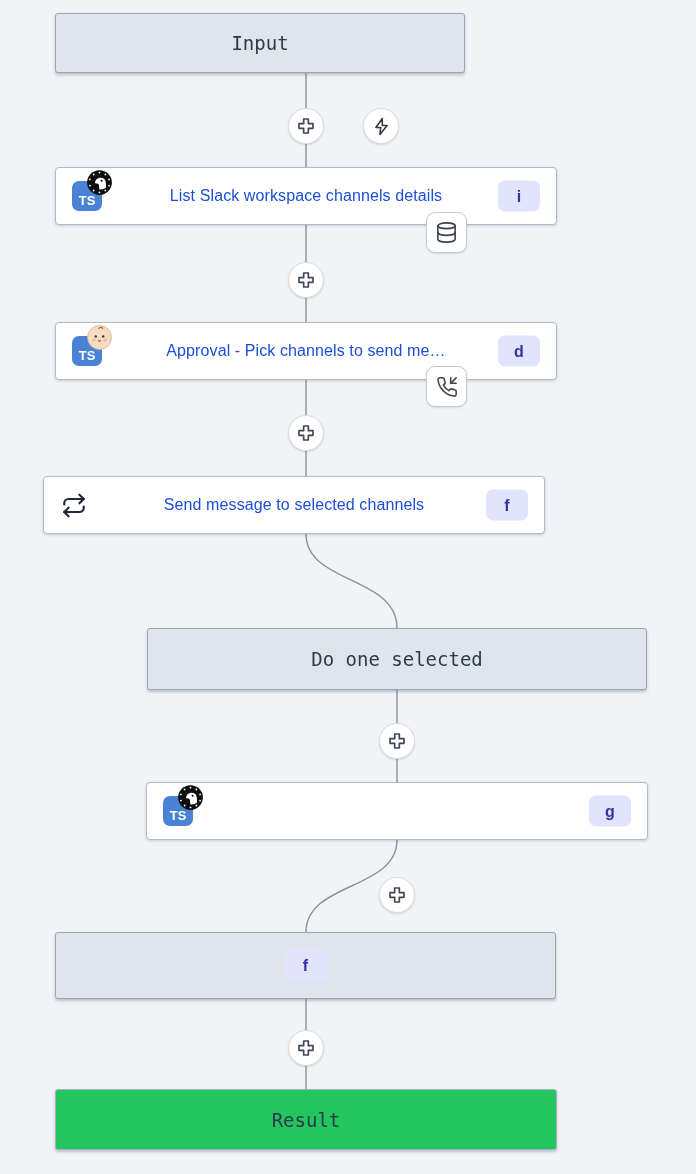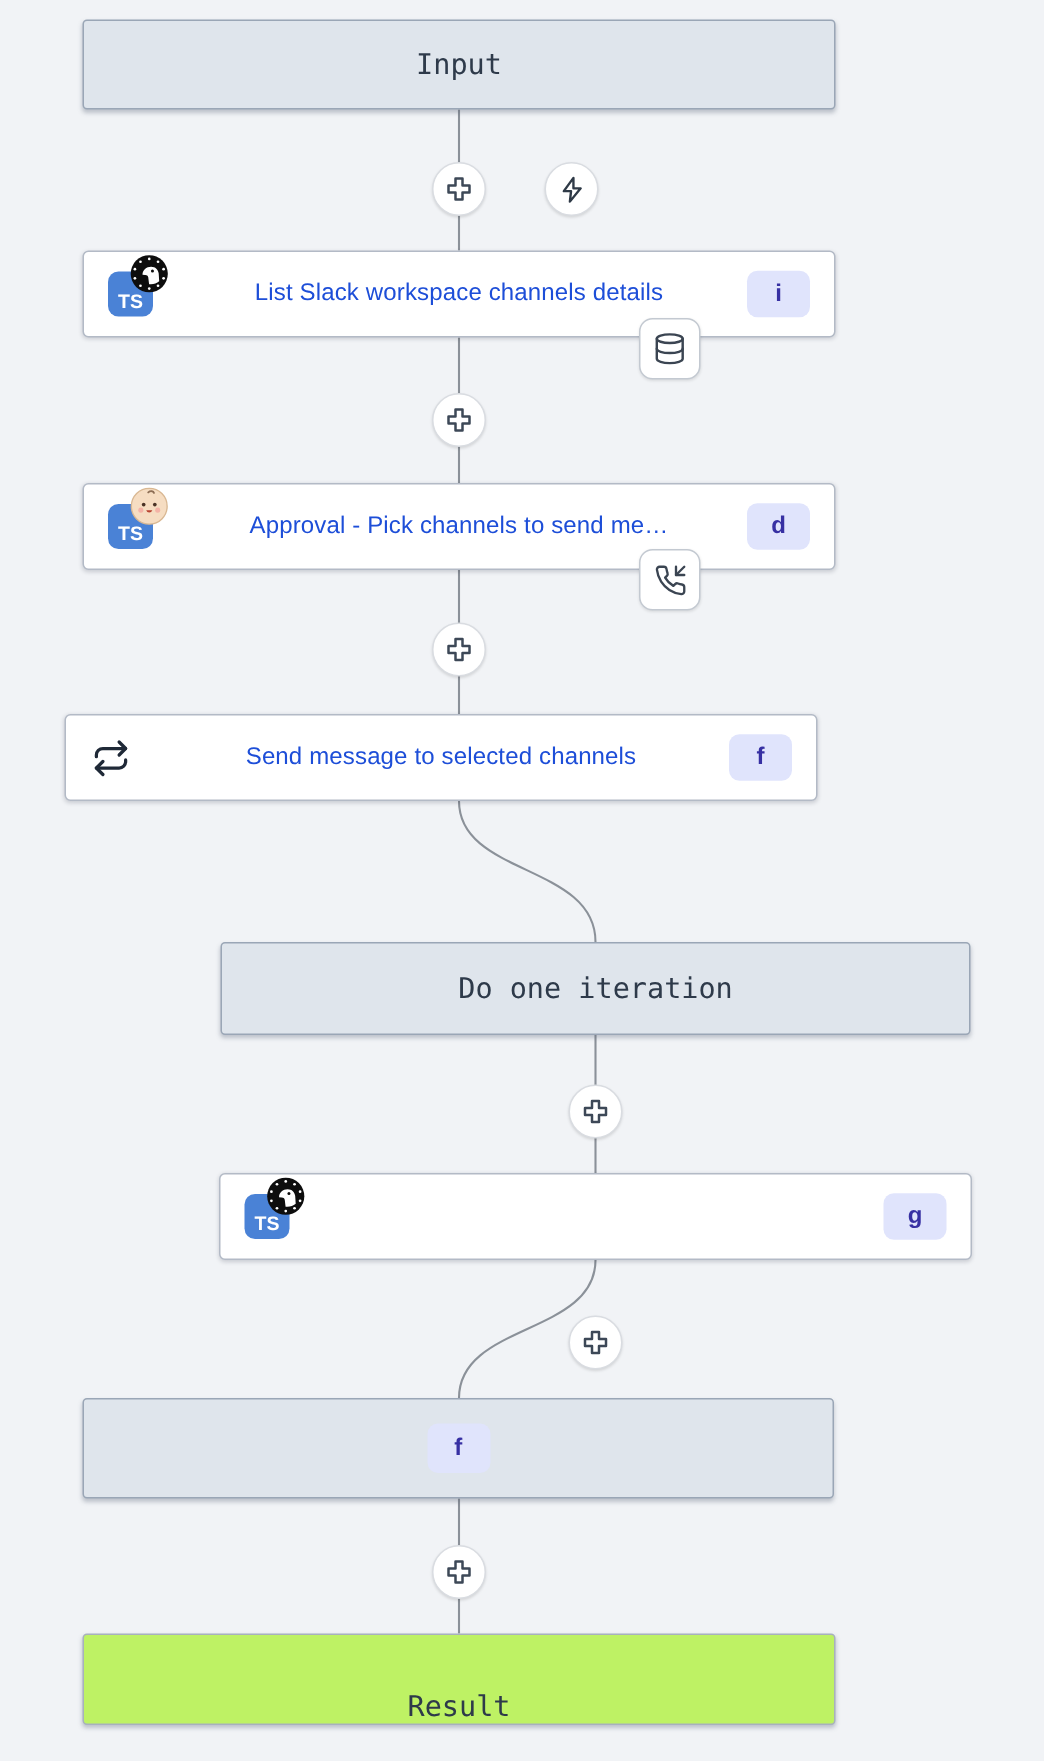--- a/index.html
+++ b/index.html
@@ -21,21 +21,21 @@
     border:1px solid #9aa6b6;
     border-radius:3px;
     box-shadow:0 2px 3px rgba(90,100,120,.35);
     display:flex;align-items:center;justify-content:center;
     font-family:"DejaVu Sans Mono", monospace;
     font-size:19px;color:#2e3a4a;
     box-sizing:border-box;
     gap:14px;
     cursor:pointer;
   }
-  .vnode.white{background:#bef264;border-color:#a8b1bd;align-items:flex-end;}
+  .vnode.white{background:#22c55e;border-color:#a8b1bd;}
 
   
   .step{
     position:absolute;z-index:1;
     background:#ffffff;
     border:1px solid #b3bac6;
     border-radius:4px;
     box-shadow:0 1px 3px rgba(15,23,42,.18);
     display:flex;align-items:center;justify-content:center;
     box-sizing:border-box;
@@ -97,21 +97,21 @@
   <svg class="edges" width="696" height="1174" viewBox="0 0 696 1174">
     <path d="M306 73 V167"></path>
     <path d="M306 225 V322"></path>
     <path d="M306 380 V476"></path>
     <path d="M306 534 C306 584 397 576 397 628"></path>
     <path d="M397 690 V782"></path>
     <path d="M397 840 C397 890 306 882 306 932"></path>
     <path d="M306 999 V1089"></path>
   </svg>
 
-  <div class="vnode" style="left:55px;top:13px;width:502px;height:60px">
+  <div class="vnode" style="left:55px;top:13px;width:410px;height:60px">
     <span>Input</span>
   </div>
 
   <button class="round-btn" style="left:288px;top:108px">
     <svg width="20" height="20" viewBox="0 0 24 24">
       <path d="M9.2 3.6h5.6v5.6h5.6v5.6h-5.6v5.6H9.2v-5.6H3.6V9.2h5.6z" fill="#ffffff" stroke="#3d4857" stroke-width="2" stroke-linejoin="round"></path>
     </svg>
   </button>
   <button class="round-btn" style="left:363px;top:108px">
     <svg width="19" height="19" viewBox="0 0 24 24">
@@ -198,21 +198,21 @@
         <path d="M3 11v-1a4 4 0 0 1 4-4h14"></path>
         <path d="m7 22-4-4 4-4"></path>
         <path d="M21 13v1a4 4 0 0 1-4 4H3"></path>
       </svg>
     </span>
     <span class="step-label">Send message to selected channels</span>
     <span class="key-badge">f</span>
   </div>
 
   <div class="vnode" style="left:147px;top:628px;width:500px;height:62px">
-    <span>Do one iteration</span>
+    <span>Do one selected</span>
   </div>
 
   <button class="round-btn" style="left:379px;top:723px">
     <svg width="20" height="20" viewBox="0 0 24 24">
       <path d="M9.2 3.6h5.6v5.6h5.6v5.6h-5.6v5.6H9.2v-5.6H3.6V9.2h5.6z" fill="#ffffff" stroke="#3d4857" stroke-width="2" stroke-linejoin="round"></path>
     </svg>
   </button>
 
   <div class="step" style="left:146px;top:782px;width:502px;height:58px">
     <span class="lang-wrap">

